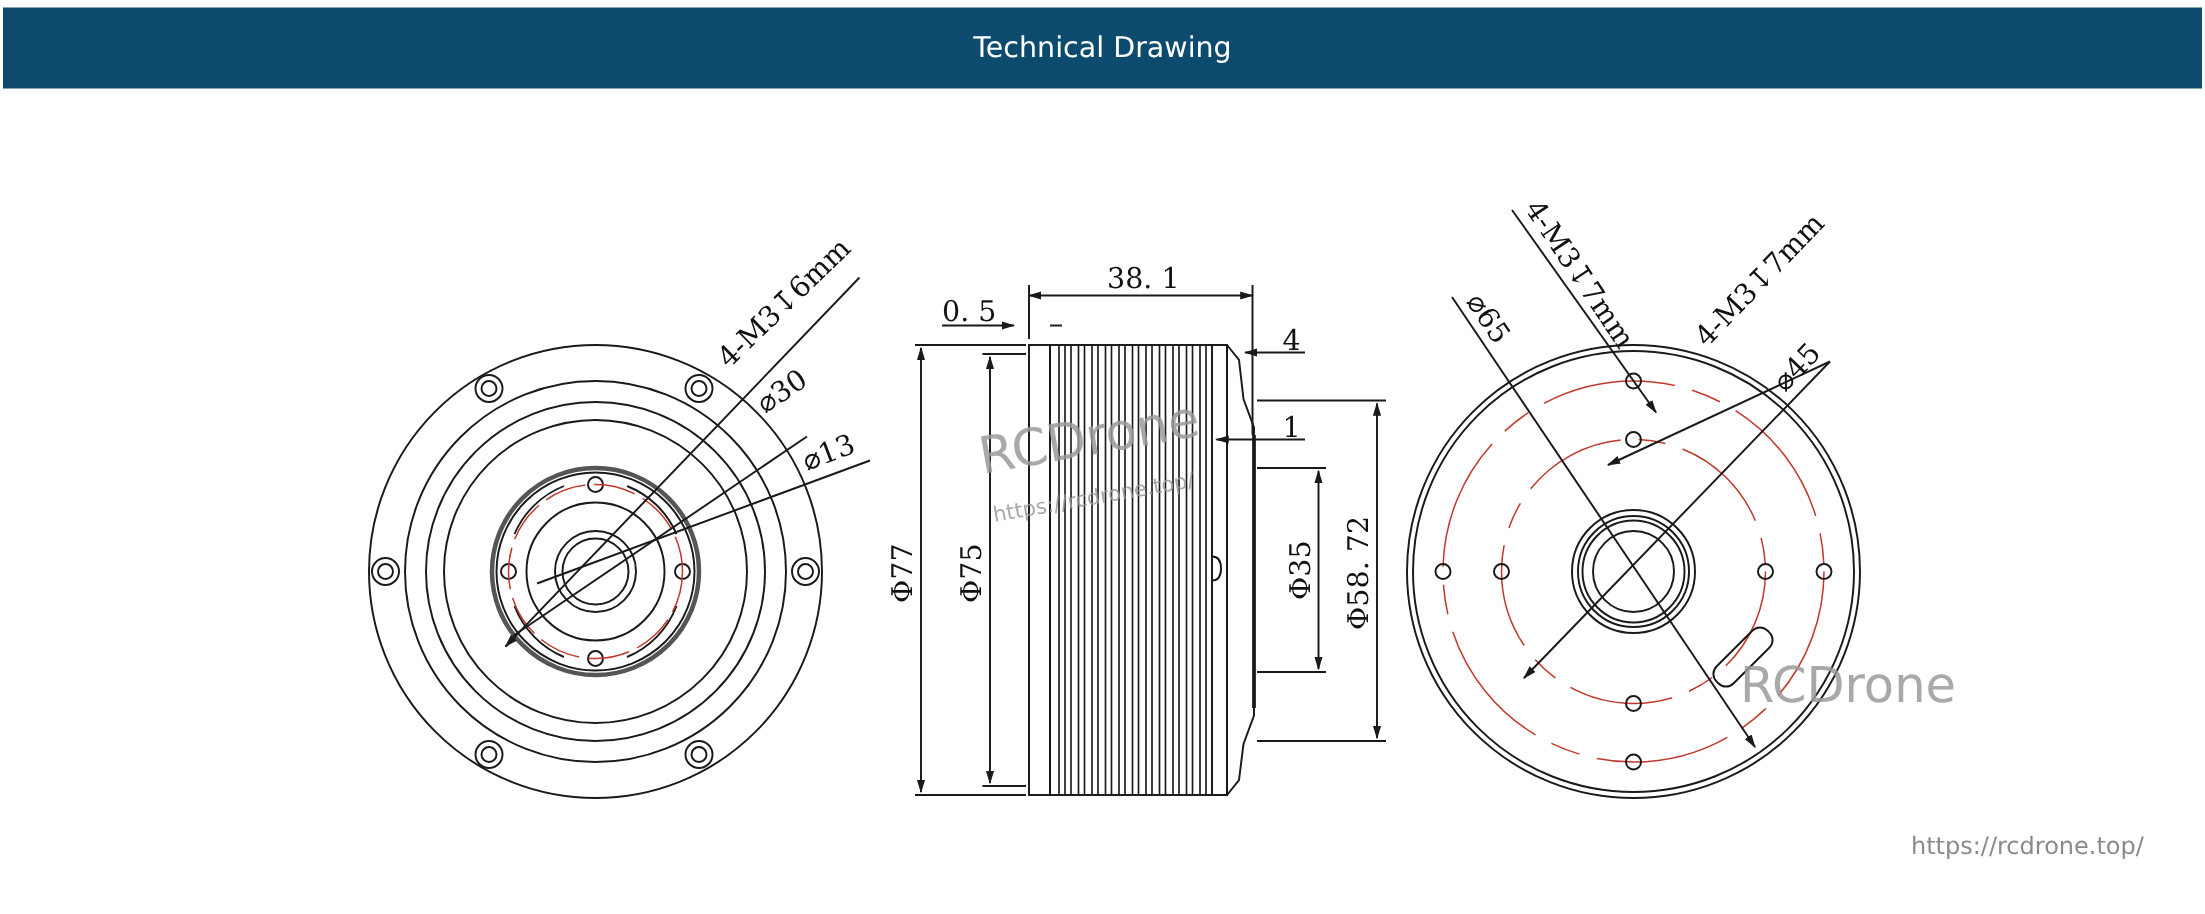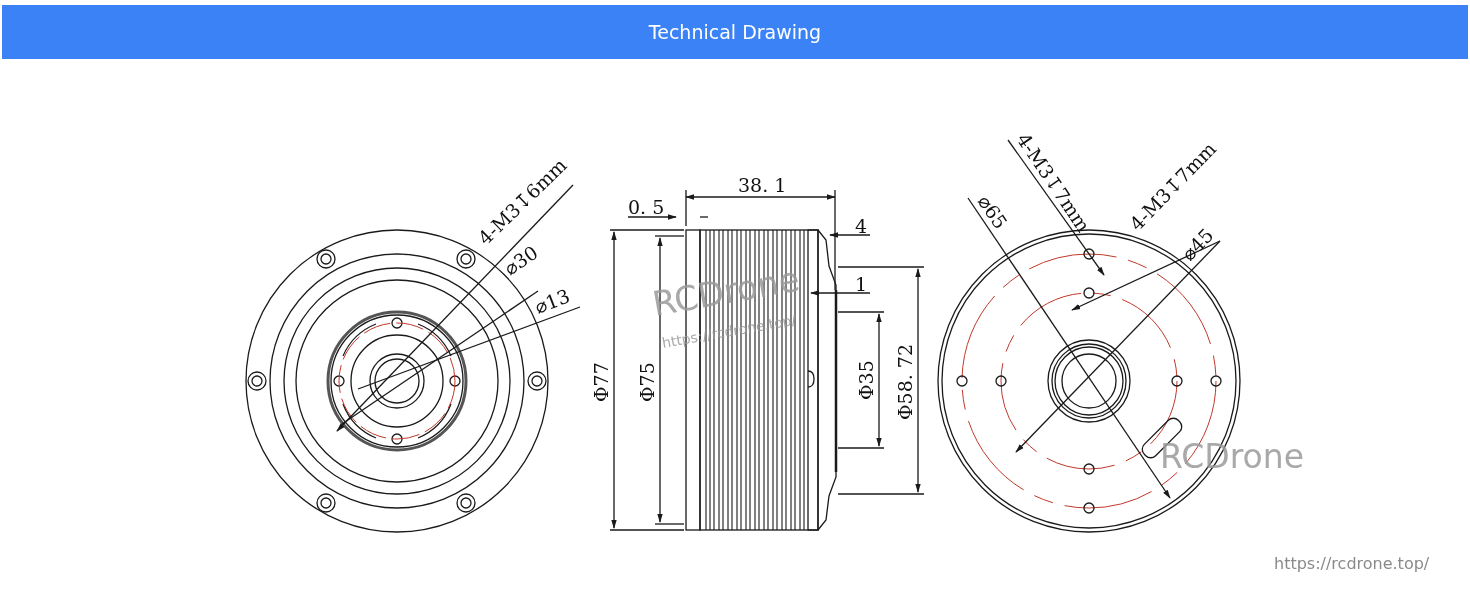--- a/index.html
+++ b/index.html
@@ -1,19 +1,19 @@
 <!DOCTYPE html>
 <html><head>
   <meta charset="utf-8">
   <style>
     html, body { margin: 0; padding: 0; background: #ffffff; }
     body { width: 1470px; height: 609px; position: relative; overflow: hidden; font-family: "DejaVu Sans", sans-serif; }
     .title-bar {
       position: absolute; left: 2px; top: 5px; width: 1466px; height: 54px;
-      background: #3b82f6; color: #ffffff; display: flex; align-items: center; justify-content: center;
+      background: #0c4a6e; color: #ffffff; display: flex; align-items: center; justify-content: center;
       font-family: "DejaVu Sans", sans-serif; font-size: 19px; letter-spacing: 0px; text-align: center;
     }
     .drawing { position: absolute; left: 0; top: 0; width: 1470px; height: 609px; }
     .dim { font-family: "DejaVu Serif", serif; font-size: 19px; fill: #111; }
     .wm-big { font-family: "DejaVu Sans", sans-serif; font-size: 34px; fill: #9a9a9a; fill-opacity: 0.85; }
     .wm-small { font-family: "DejaVu Sans", sans-serif; font-size: 14px; fill: #9a9a9a; fill-opacity: 0.85; }
     .footer-url {
       position: absolute; left: 1274px; top: 554px; font-family: "DejaVu Sans", sans-serif;
       font-size: 16px; color: #8a8a8a;
     }

